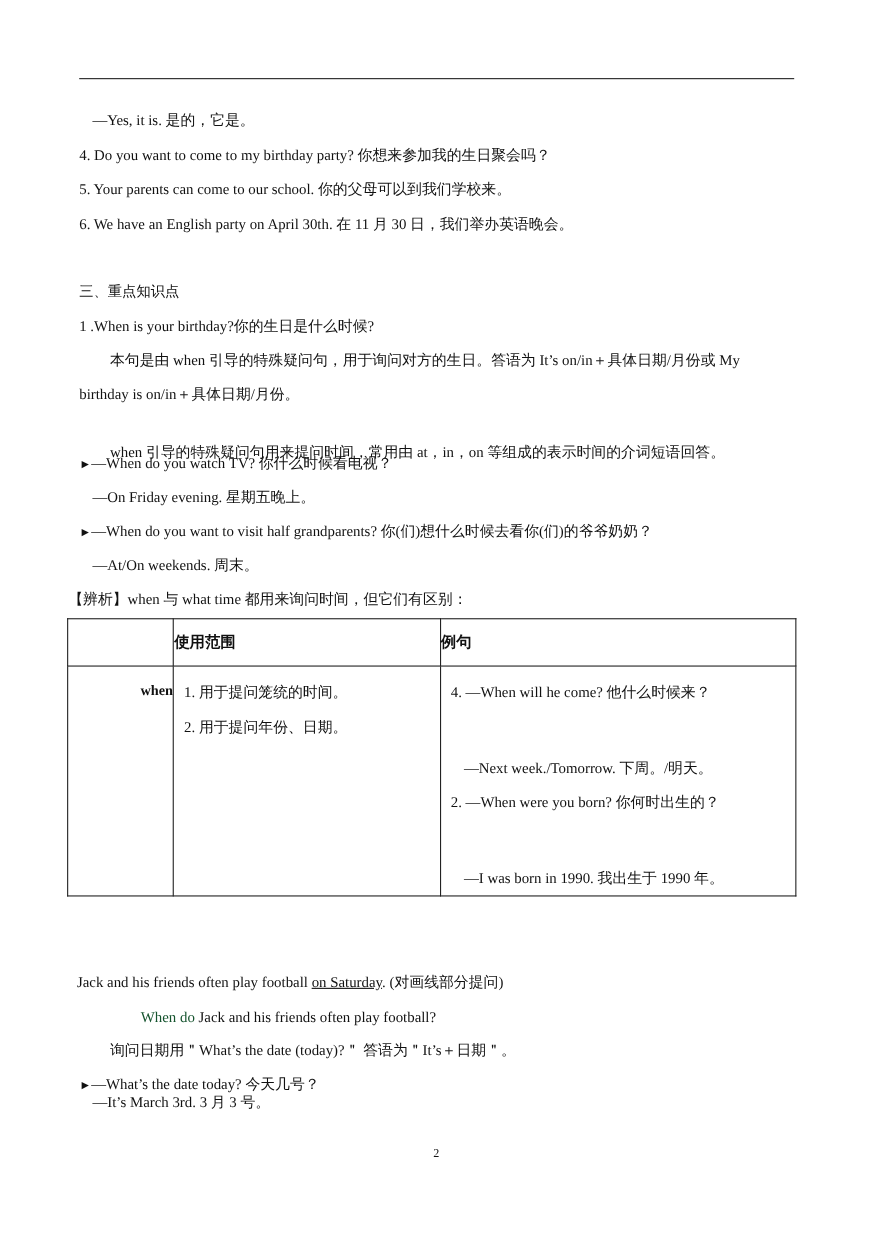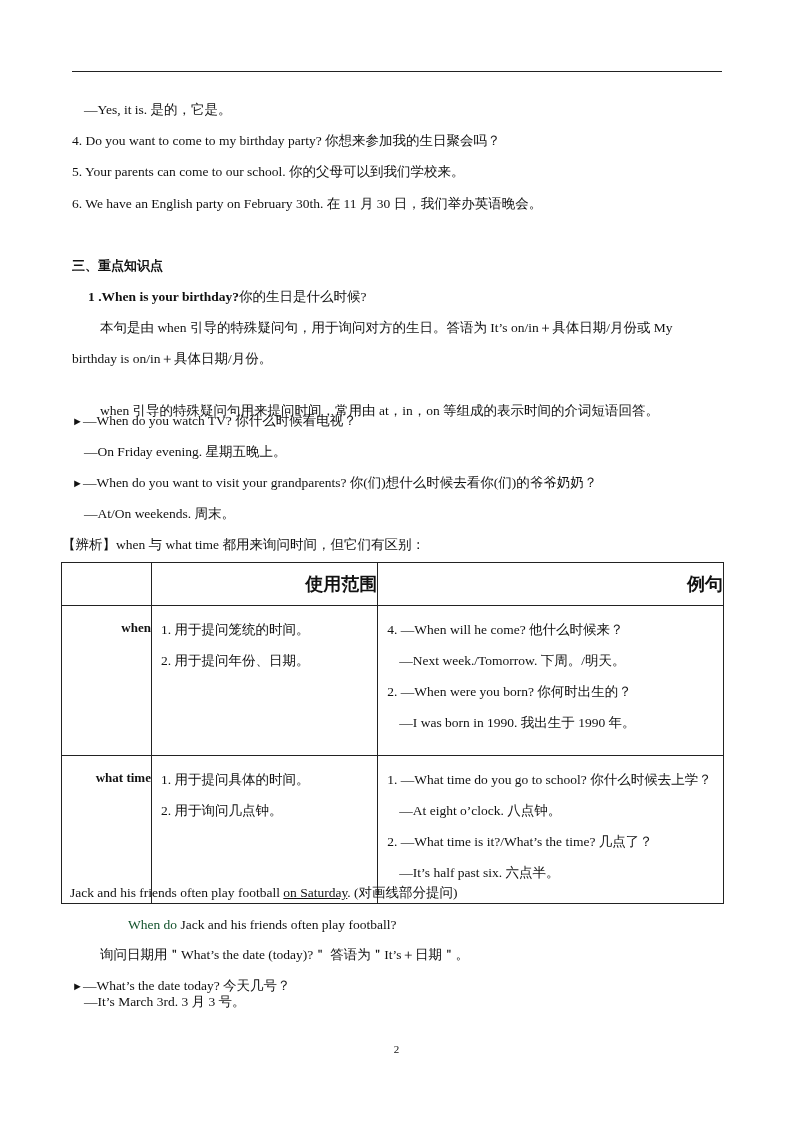--- a/index.html
+++ b/index.html
@@ -3,64 +3,64 @@
 <meta charset="utf-8">
 <style>
   html, body { margin: 0; padding: 0; background: #ffffff; }
   body { width: 793px; height: 1122px; position: relative; overflow: hidden;
          font-family: "Liberation Serif", "DejaVu Serif", serif; color: #111; font-size: 13.5px; }
   .rule { position: absolute; left: 72px; top: 71px; width: 650px; height: 0; border-top: 1px solid #222; }
   .line { position: absolute; left: 72px; white-space: nowrap; line-height: 18px; }
   .ind1 { left: 84px; }
   .ind2 { left: 100px; }
   .ind3 { left: 128px; }
-  .bold { font-weight: bold; margin-left: 16px; }
-  .heading { font-family: "DejaVu Sans", "Liberation Sans", sans-serif; font-weight: bold; font-size: 13px; }
+  .bold { font-weight: normal; }
+  .heading { font-family: "DejaVu Sans", "Liberation Sans", sans-serif; font-weight: normal; font-size: 13px; }
   .tri { font-size: 11px; }
   .red { color: #14532d; }
   .ul { text-decoration: underline; margin-top: 13px; }
   table.cmp { position: absolute; left: 61px; top: 562px; width: 663px; border-collapse: collapse; }
   table.cmp td, table.cmp th { border: 1.5px solid #222; vertical-align: top; padding: 0; }
-  table.cmp th { height: 42px; vertical-align: middle; text-align: right;
-                 font-family: "DejaVu Sans", "Liberation Sans", sans-serif; font-size: 18px; font-weight: bold; }
+  table.cmp th { height: 42px; vertical-align: middle; text-align: left;
+                 font-family: "DejaVu Sans", "Liberation Sans", sans-serif; font-size: 14px; font-weight: bold; }
   .c1 { width: 86px; } .c2 { width: 218px; } .c3 { width: 291px; }
   .rowhead { font-weight: bold; padding: 14px 0 0 9px !important; font-size: 13px; text-align: right; }
   .cell { padding: 8px 0 0 9px !important; }
   .cell p { margin: 0; height: 31px; line-height: 31px; white-space: nowrap; }
-  .cell p.sub { padding-left: 12px; }
+  .cell p.sub { padding-left: 12px; margin-top: 38px; }
   tr.r1 td { height: 135px; }
   tr.r2 td { height: 133px; }
   .pagenum { position: absolute; left: 0; width: 793px; top: 1043px; text-align: center; font-size: 11px; }
 </style>
 </head>
 <body>
 
 <div class="rule"></div>
 
 <div class="line ind1" style="top:101px">—Yes, it is.  是的，它是。</div>
 <div class="line" style="top:132px">4. Do you want to come to my birthday party?  你想来参加我的生日聚会吗？</div>
 <div class="line" style="top:163px">5. Your parents can come to our school.  你的父母可以到我们学校来。</div>
-<div class="line" style="top:195px">6. We have an English party on February 30th.  在 11 月 30 日，我们举办英语晚会。</div>
+<div class="line" style="top:195px">6. We have an English party on April 30th.  在 11 月 30 日，我们举办英语晚会。</div>
 
 <div class="line heading" style="top:257px">三、重点知识点</div>
 
 <div class="line" style="top:288px">
   <span class="bold">1 .When is your birthday?</span><span>你的生日是什么时候?</span>
 </div>
 
 <div class="line ind2" style="top:319px">本句是由 when 引导的特殊疑问句，用于询问对方的生日。答语为 It’s on/in＋具体日期/月份或 My</div>
 <div class="line" style="top:350px">birthday is on/in＋具体日期/月份。</div>
 <div class="line ind2" style="top:402px">when 引导的特殊疑问句用来提问时间，常用由 at，in，on 等组成的表示时间的介词短语回答。</div>
 
 <div class="line" style="top:412px">
   <span class="tri">►</span><span>—When do you watch TV?  你什么时候看电视？</span>
 </div>
 <div class="line ind1" style="top:443px">—On Friday evening.  星期五晚上。</div>
 <div class="line" style="top:474px">
-  <span class="tri">►</span><span>—When do you want to visit your grandparents?  你(们)想什么时候去看你(们)的爷爷奶奶？</span>
+  <span class="tri">►</span><span>—When do you want to visit half grandparents?  你(们)想什么时候去看你(们)的爷爷奶奶？</span>
 </div>
 <div class="line ind1" style="top:505px">—At/On weekends.  周末。</div>
 
 <div class="line" style="top:536px; left:62px">【辨析】when 与 what time 都用来询问时间，但它们有区别：</div>
 
 <table class="cmp">
   <tbody>
       <tr>
     <th class="c1"></th>
     <th class="c2">使用范围</th>
@@ -72,33 +72,20 @@
       <p>1. 用于提问笼统的时间。</p>
       <p>2. 用于提问年份、日期。</p>
     </td>
     <td class="cell">
       <p>4. —When will he come?  他什么时候来？</p>
       <p class="sub">—Next week./Tomorrow.  下周。/明天。</p>
       <p>2. —When were you born?  你何时出生的？</p>
       <p class="sub">—I was born in 1990.  我出生于 1990 年。</p>
     </td>
   </tr>
-  <tr class="r2">
-    <td class="rowhead">what time</td>
-    <td class="cell">
-      <p>1. 用于提问具体的时间。</p>
-      <p>2. 用于询问几点钟。</p>
-    </td>
-    <td class="cell">
-      <p>1. —What time do you go to school?  你什么时候去上学？</p>
-      <p class="sub">—At eight o’clock.  八点钟。</p>
-      <p>2. —What time is it?/What’s the time?  几点了？</p>
-      <p class="sub">—It’s half past six.  六点半。</p>
-    </td>
-  </tr>
 </tbody>
   </table>
 
 <div class="line" style="top:884px; left:70px">
   <span>Jack and his friends often play football </span><span class="ul">on Saturday</span><span>. (对画线部分提问)</span>
 </div>
 <div class="line ind3" style="top:916px">
   <span class="red">When do</span><span> Jack and his friends often play football?</span>
 </div>
 <div class="line ind2" style="top:946px">询问日期用＂What’s the date (today)?＂ 答语为＂It’s＋日期＂。</div>

